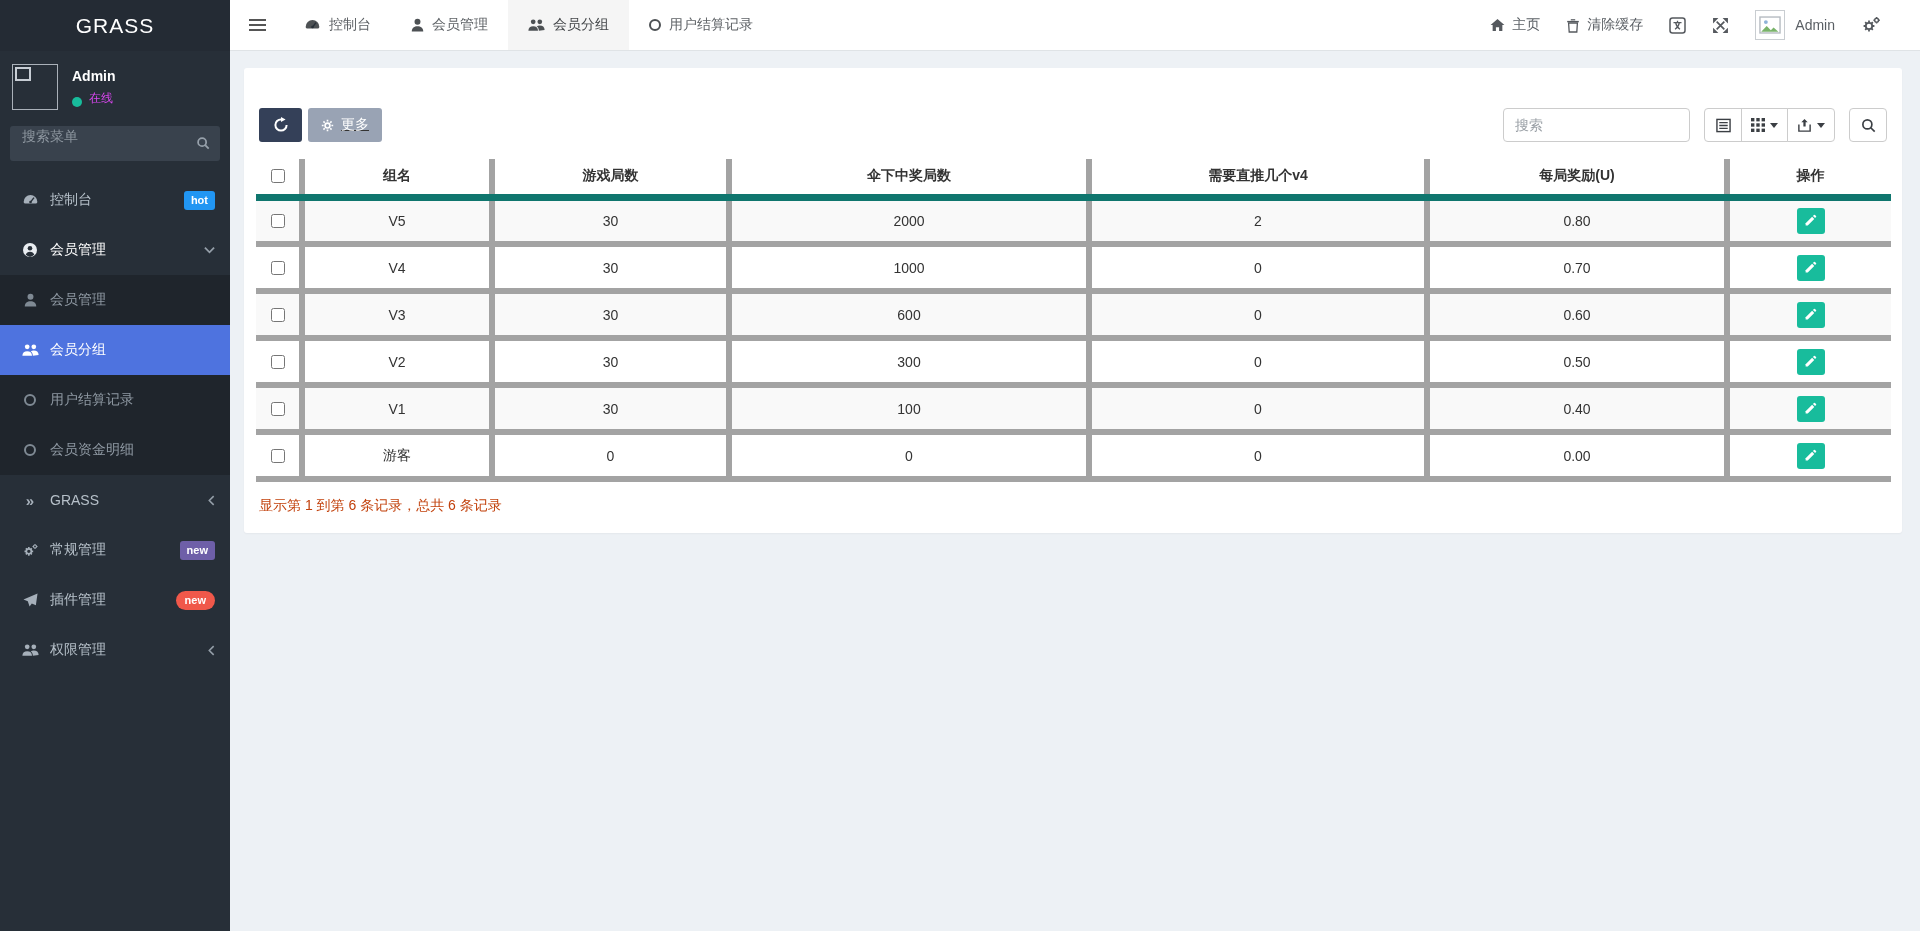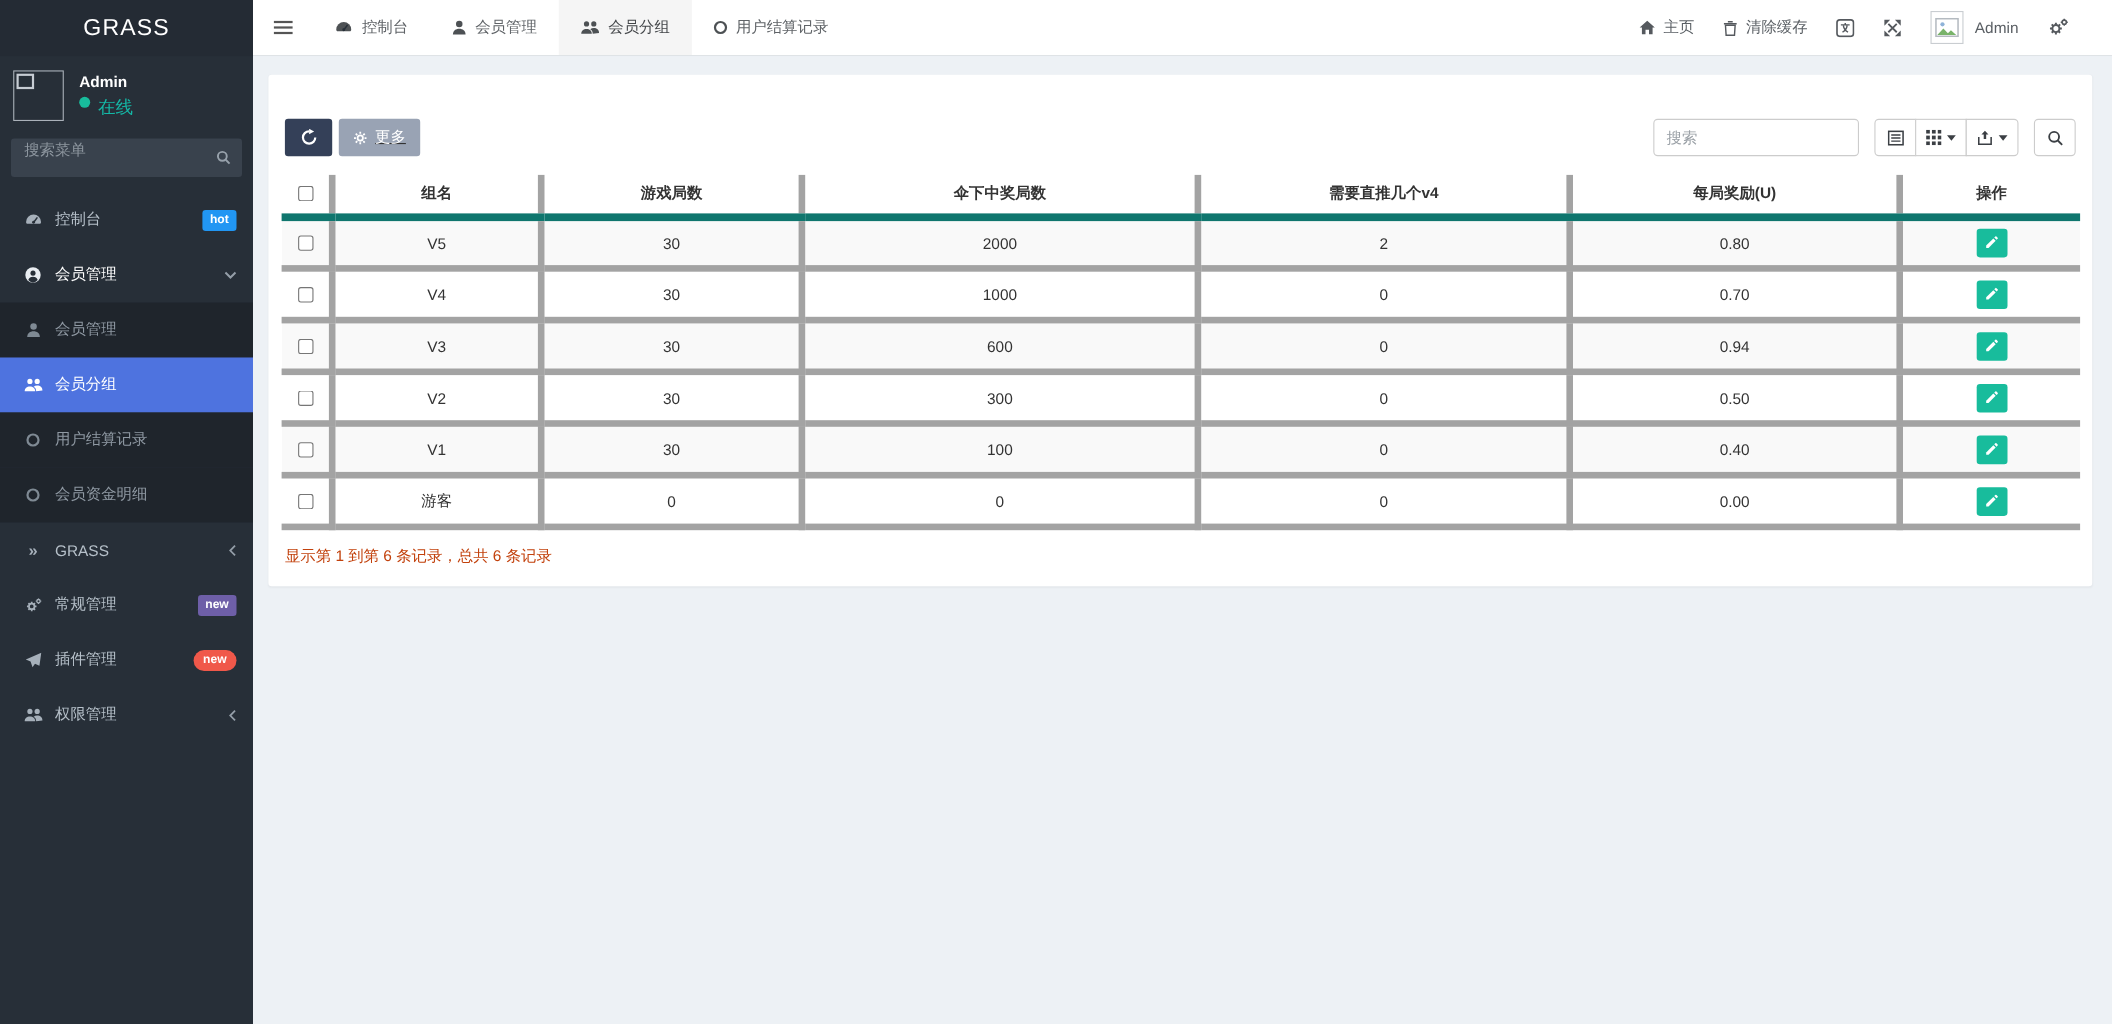--- a/index.html
+++ b/index.html
@@ -9,21 +9,21 @@
     font-family:"Liberation Sans","DejaVu Sans",sans-serif;
     background:#edf1f5; color:#333;
   }
   
   .sidebar { position:absolute; left:0; top:0; width:230px; height:931px; background:#272f38; z-index:5; }
   .brand { height:51px; line-height:51px; text-align:center; color:#fff; font-size:21px; letter-spacing:1px; background:#242b34; }
   .user-panel { display:flex; align-items:center; gap:14px; padding:13px 12px 10px 12px; }
   .avatar-box { width:46px; height:46px; border:1px solid #aab1b9; position:relative; flex:none; }
   .avatar-box .avatar-inner { position:absolute; left:2px; top:2px; width:16px; height:14px; border:2px solid #c7cdd4; }
   .user-name { color:#fff; font-weight:bold; font-size:14px; }
-  .user-status { display:flex; align-items:flex-start; gap:7px; margin-top:6px; color:#14b8a6; font-size:16px; }
+  .user-status { display:flex; align-items:flex-end; gap:7px; margin-top:6px; color:#d946ef; font-size:12px; }
   .dot { width:10px; height:10px; border-radius:50%; background:#18bc9c; }
   .menu-search { margin:6px 10px 0 10px; position:relative; }
   .menu-search input { width:100%; height:35px; background:#39424d; border:none; border-radius:3px; color:#cfd6dd; font-size:14px; padding:0 32px 16px 12px; outline:none; }
   .menu-search input::placeholder { color:#8d969f; }
   .menu-search .ms-icon { position:absolute; right:10px; top:10px; color:#97a1ab; }
   nav.menu { margin-top:14px; }
   .menu-item { height:50px; display:flex; align-items:center; padding:0 15px 0 18px; font-size:14px; color:#b6c0c9; cursor:pointer; }
   .menu-item .mi-icon { width:24px; margin-right:8px; display:flex; justify-content:center; align-items:center; color:#a6b0ba; }
   .menu-item.parent { color:#fff; }
   .menu-item.parent .mi-icon { color:#e9edf1; }
@@ -450,21 +450,21 @@
                   </svg>
                 </span>
               </button></td>
           </tr>
           <tr>
             <td><input type="checkbox" style=""></td>
             <td>V3</td>
             <td>30</td>
             <td>600</td>
             <td>0</td>
-            <td>0.94</td>
+            <td>0.60</td>
             <td><button class="btn btn-edit">
                 <span>
                   <svg width="13" height="13" viewBox="0 0 16 16">
                     <path d="M2 11.4V14h2.6l8-8L10 3.4z" fill="#fff"></path>
                     <path d="M11 2.4L13.6 5l1.2-1.2a.9.9 0 0 0 0-1.3L13.5 1.2a.9.9 0 0 0-1.3 0z" fill="#fff"></path>
                   </svg>
                 </span>
               </button></td>
           </tr>
           <tr>

